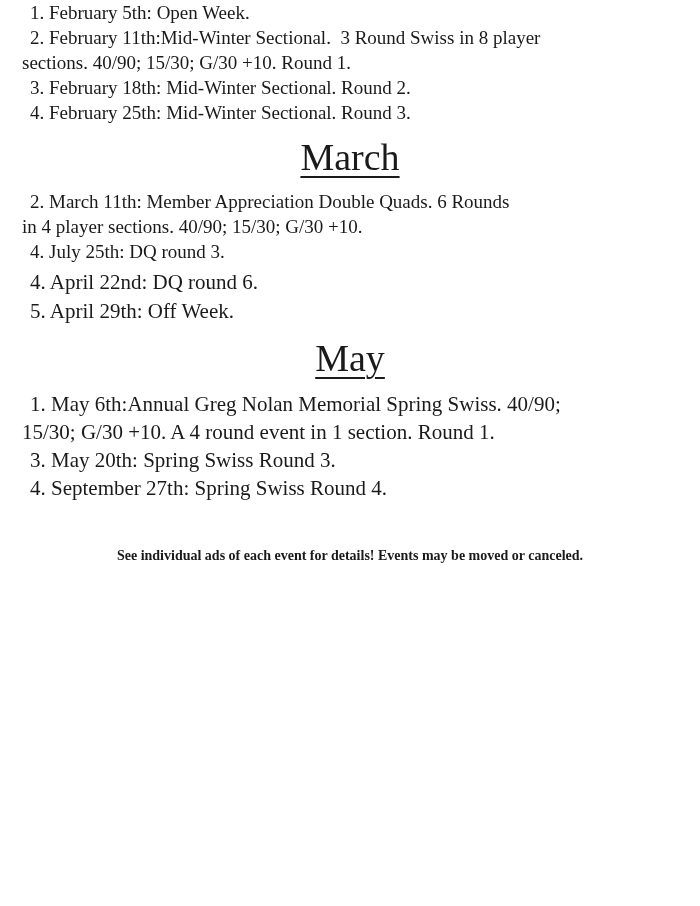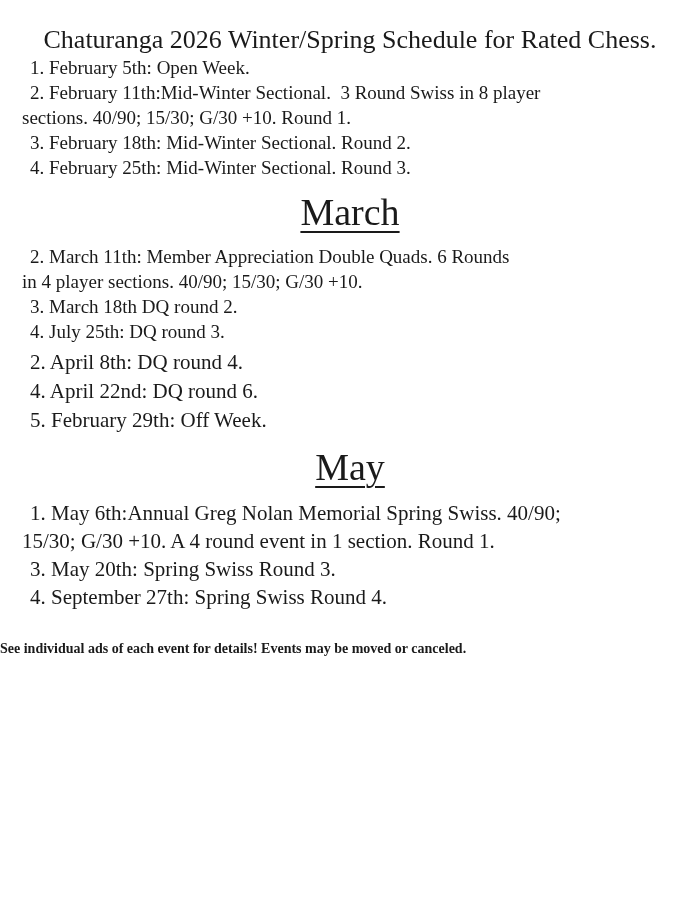--- a/index.html
+++ b/index.html
@@ -61,40 +61,40 @@
   }
   .line {
     white-space: pre-wrap;
   }
   .line.first {
     padding-left: 8px; 
   }
   .footer-note {
     font-size: 14px;
     font-weight: bold;
-    margin-top: 30px;
+    text-align: center;
+    margin-top: 46px;
     white-space: nowrap;
   }
 </style>
 </head>
 <body>
 
 <div class="page">
-  <h1 class="page-title">Chaturanga 2026 Winter/Spring Schedule for Rated Chess.</h1>
 
   <div id="months">
       <section>
         <div class="month-list"><div class="line first">1. February 5th: Open Week.</div><div class="line first">2. February 11th:Mid-Winter Sectional.  3 Round Swiss in 8 player</div><div class="line">sections. 40/90; 15/30; G/30 +10. Round 1.</div><div class="line first">3. February 18th: Mid-Winter Sectional. Round 2.</div><div class="line first">4. February 25th: Mid-Winter Sectional. Round 3.</div></div>
       </section>
       <section>
         <h2 class="month-heading">March</h2>
-        <div class="month-list"><div class="line first">2. March 11th: Member Appreciation Double Quads. 6 Rounds</div><div class="line">in 4 player sections. 40/90; 15/30; G/30 +10.</div><div class="line first">3. March 18th DQ round 2.</div><div class="line first">4. July 25th: DQ round 3.</div></div>
+        <div class="month-list"><div class="line first">2. March 11th: Member Appreciation Double Quads. 6 Rounds</div><div class="line">in 4 player sections. 40/90; 15/30; G/30 +10.</div><div class="line first">4. July 25th: DQ round 3.</div></div>
       </section>
       <section>
-        <div class="month-list"><div class="line first">2. April 8th: DQ round 4.</div><div class="line first">4. April 22nd: DQ round 6.</div><div class="line first">5. February 29th: Off Week.</div></div>
+        <div class="month-list"><div class="line first">4. April 22nd: DQ round 6.</div><div class="line first">5. April 29th: Off Week.</div></div>
       </section>
       <section>
         <h2 class="month-heading">May</h2>
         <div class="month-list"><div class="line first">1. May 6th:Annual Greg Nolan Memorial Spring Swiss. 40/90;</div><div class="line">15/30; G/30 +10. A 4 round event in 1 section. Round 1.</div><div class="line first">3. May 20th: Spring Swiss Round 3.</div><div class="line first">4. September 27th: Spring Swiss Round 4.</div></div>
       </section>
     </div>
 
   <div class="footer-note">See individual ads of each event for details! Events may be moved or canceled.</div>
 </div>
 

